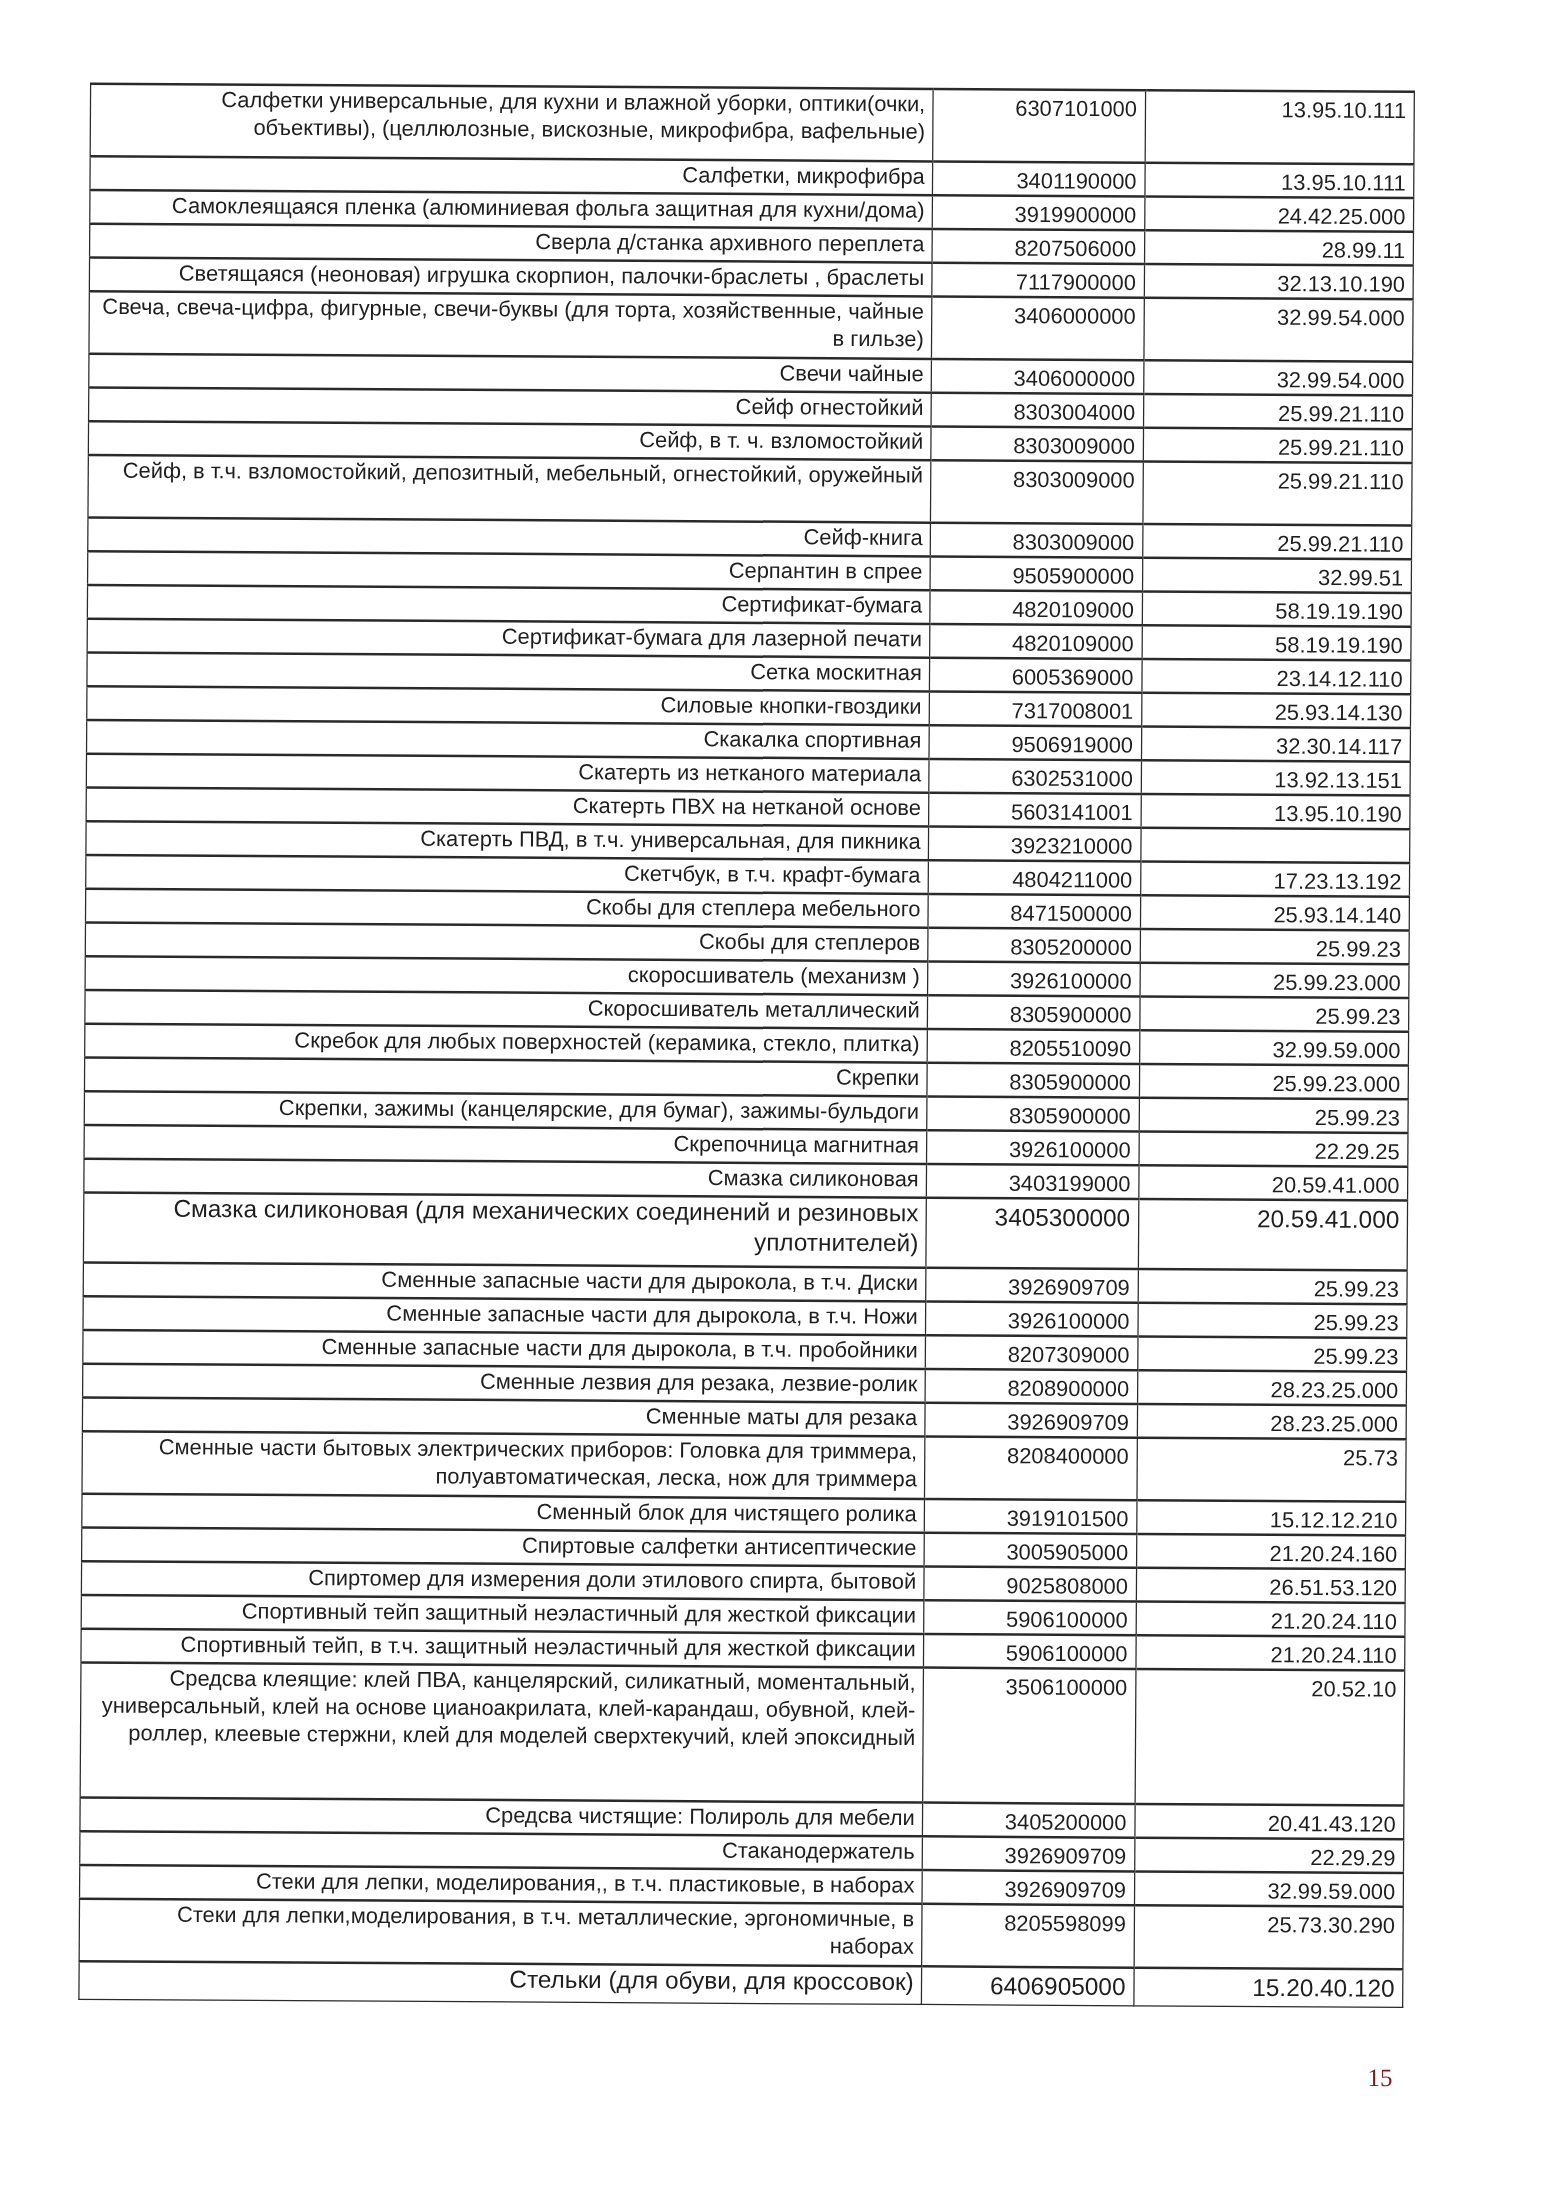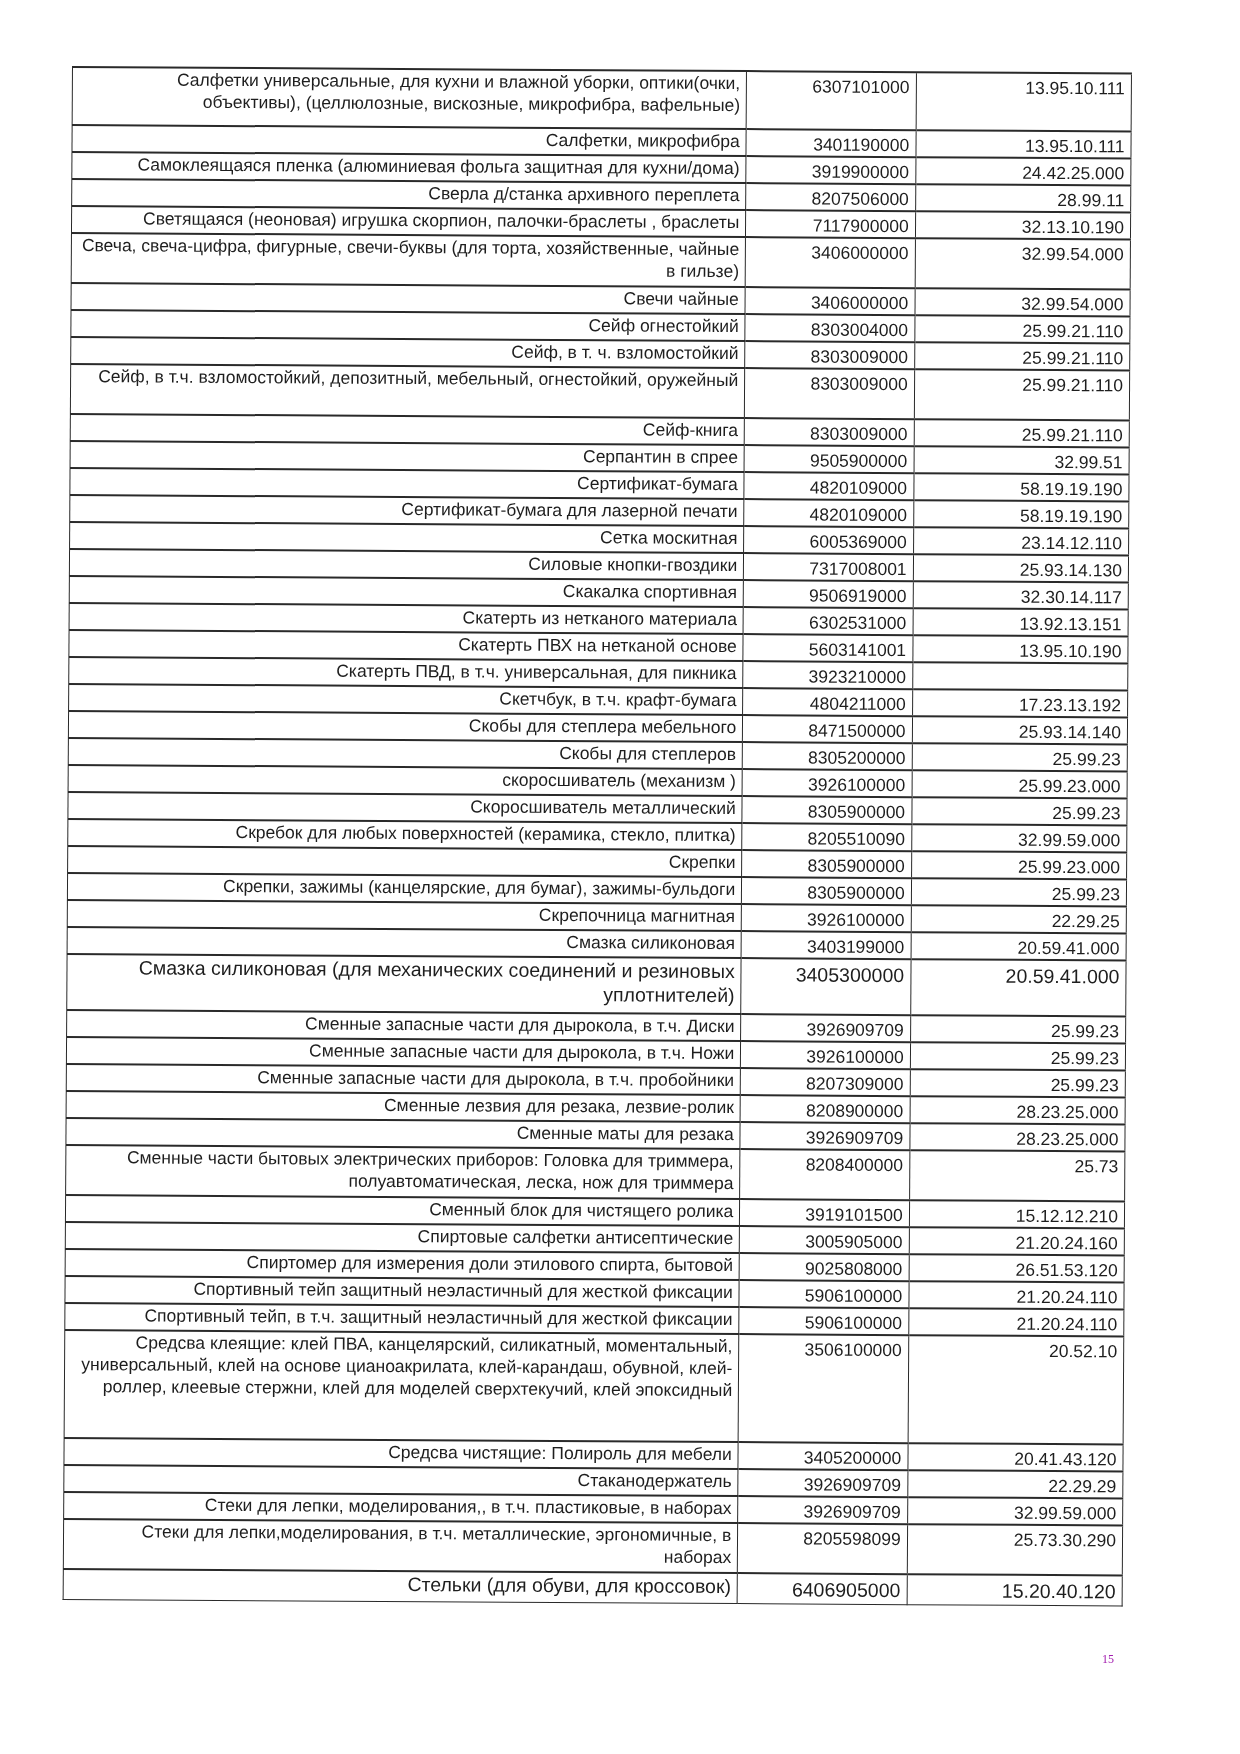--- a/index.html
+++ b/index.html
@@ -27,21 +27,21 @@
     line-height: 22px;
     white-space: normal;
   }
   table.codes td.name { width: 600px; }
   table.codes td.tnved { width: 138px; padding-top: 3px; font-size: 17.5px; }
   table.codes td.okpd { width: 180px; padding-top: 3px; font-size: 17.5px; }
   table.codes tr.big td { font-size: 19.5px; line-height: 24px; }
   .page-number {
     position: absolute; right: 78px; top: 1652px;
     font-family: "Liberation Serif", "DejaVu Serif", serif;
-    font-size: 12px; color: #a21caf;
+    font-size: 20px; color: #7f1d1d;
   }
 </style>
 </head>
 <body>
 
 <div class="page">
   <table class="codes">
     <tbody id="rows">
         <tr style="height: 58px;">
           <td class="name">Салфетки универсальные, для кухни и влажной уборки, оптики(очки, объективы), (целлюлозные, вискозные, микрофибра, вафельные)</td>

